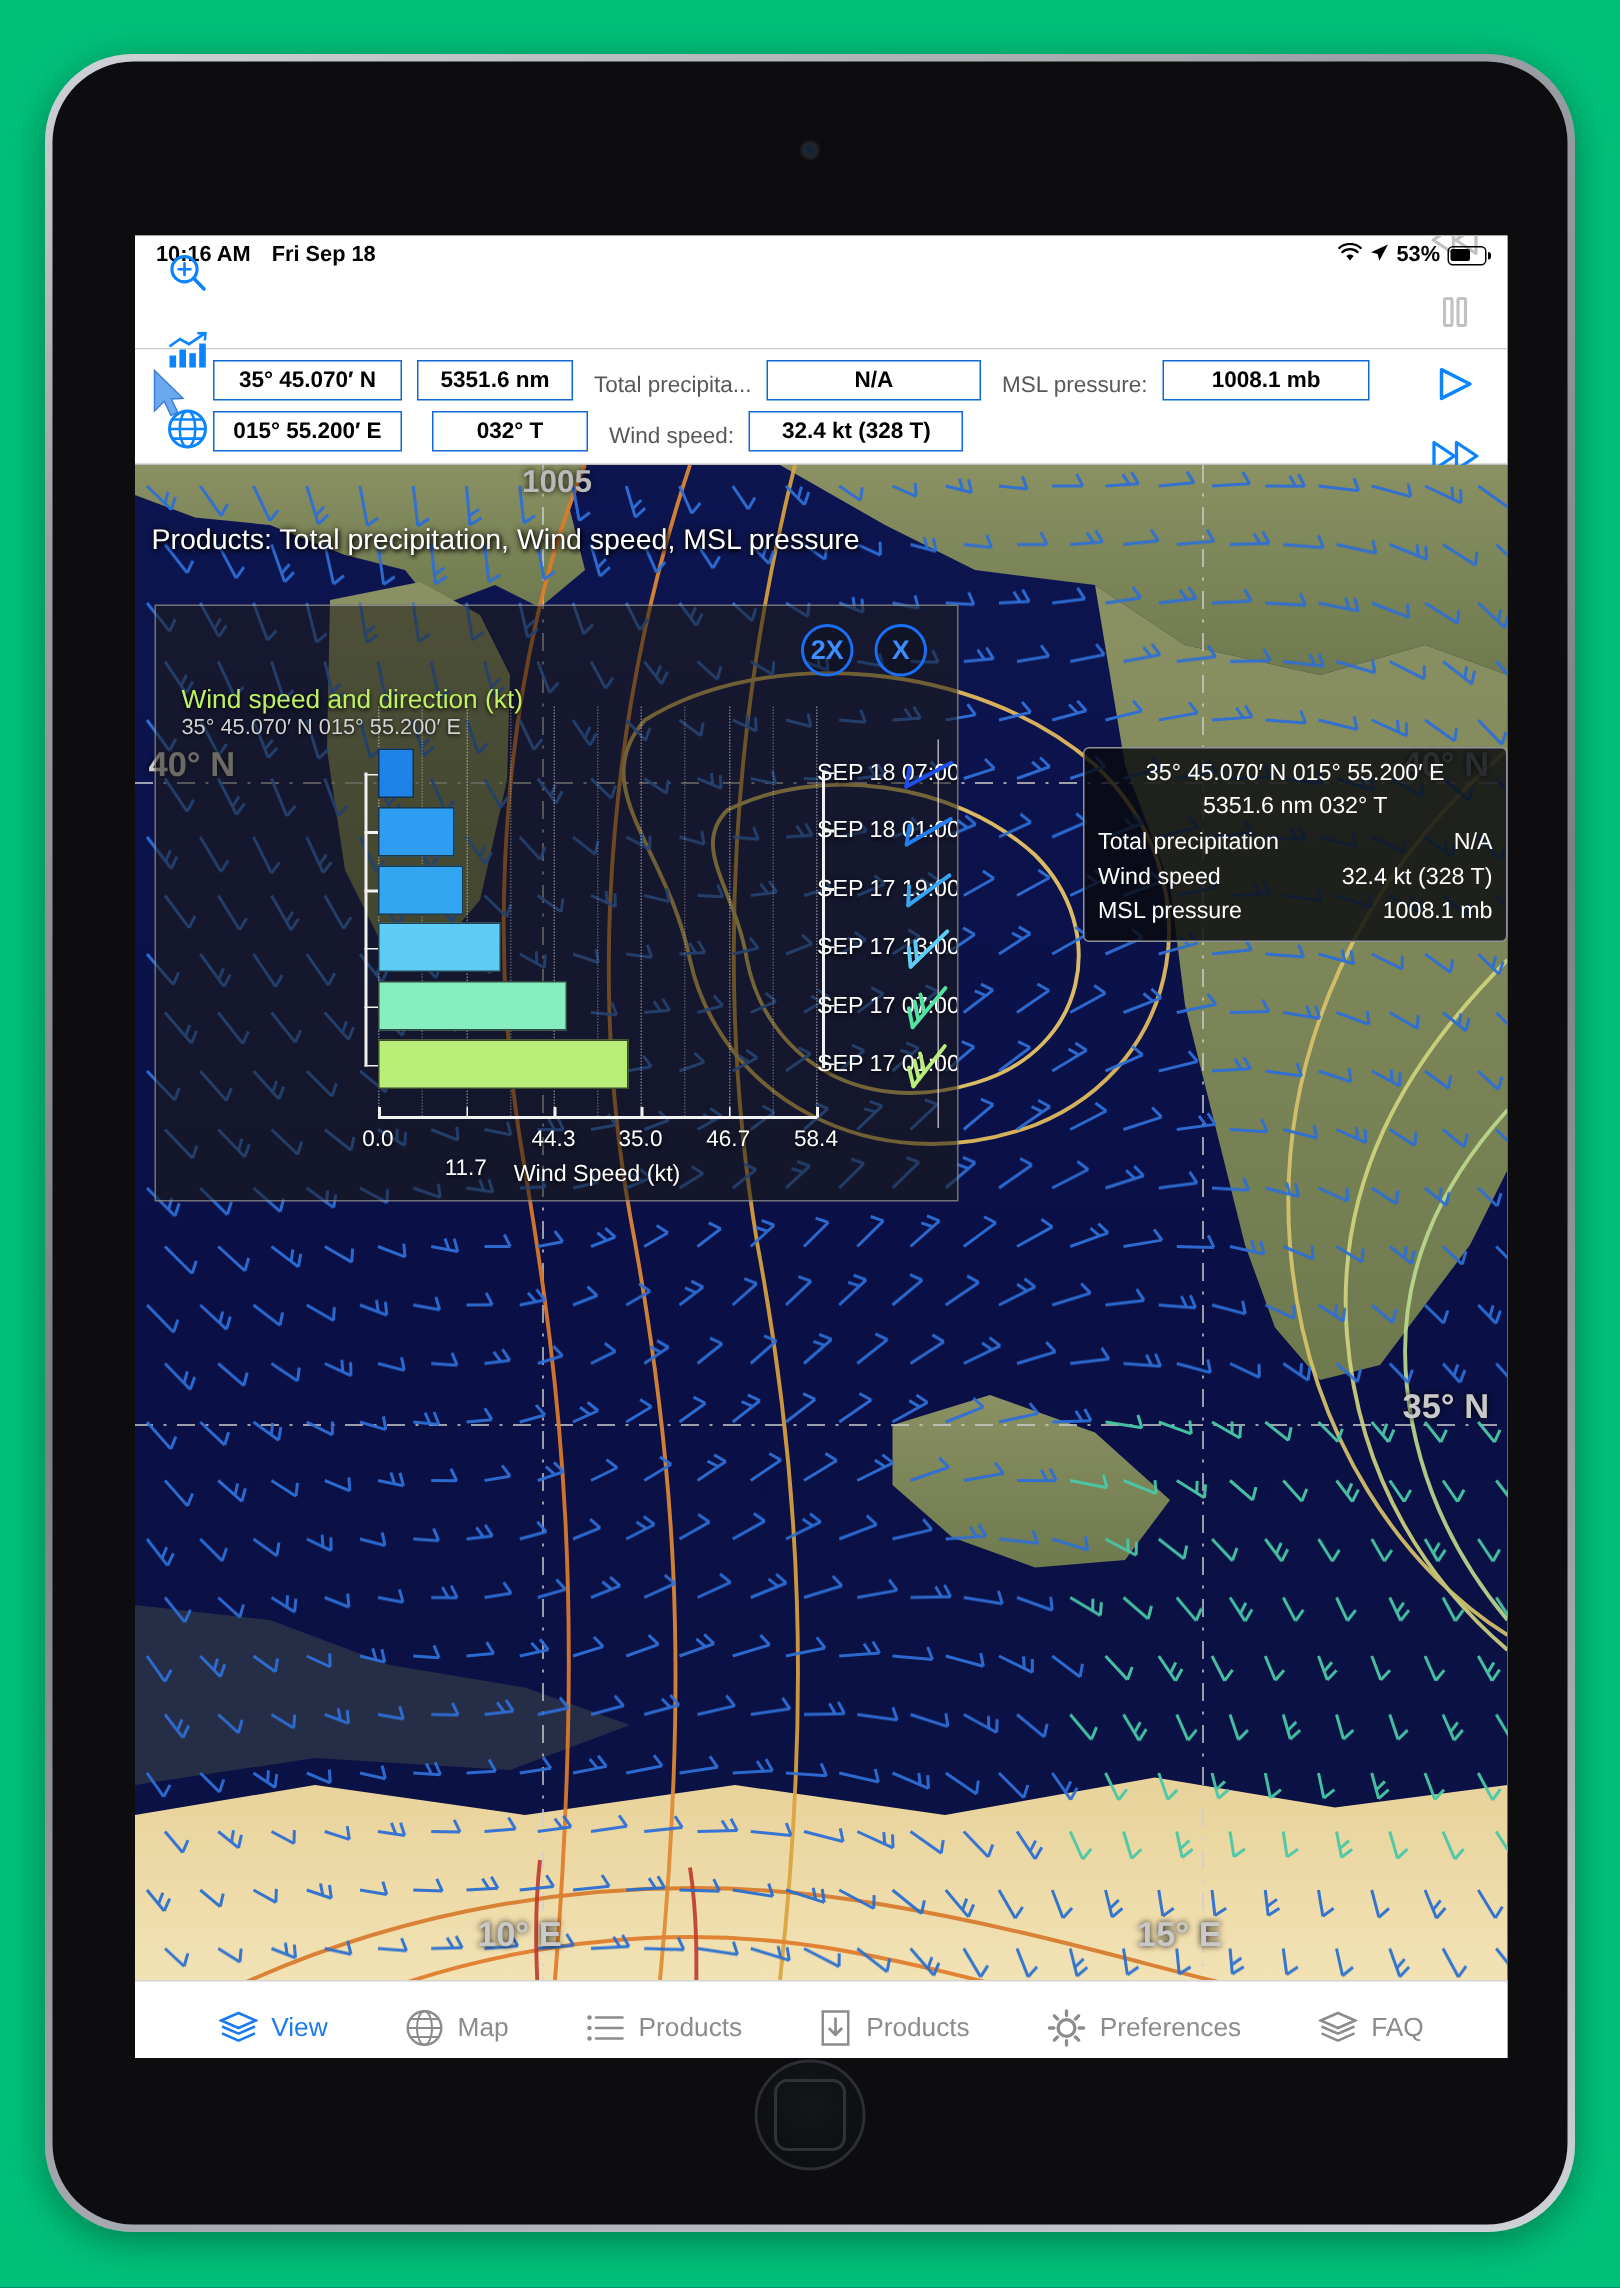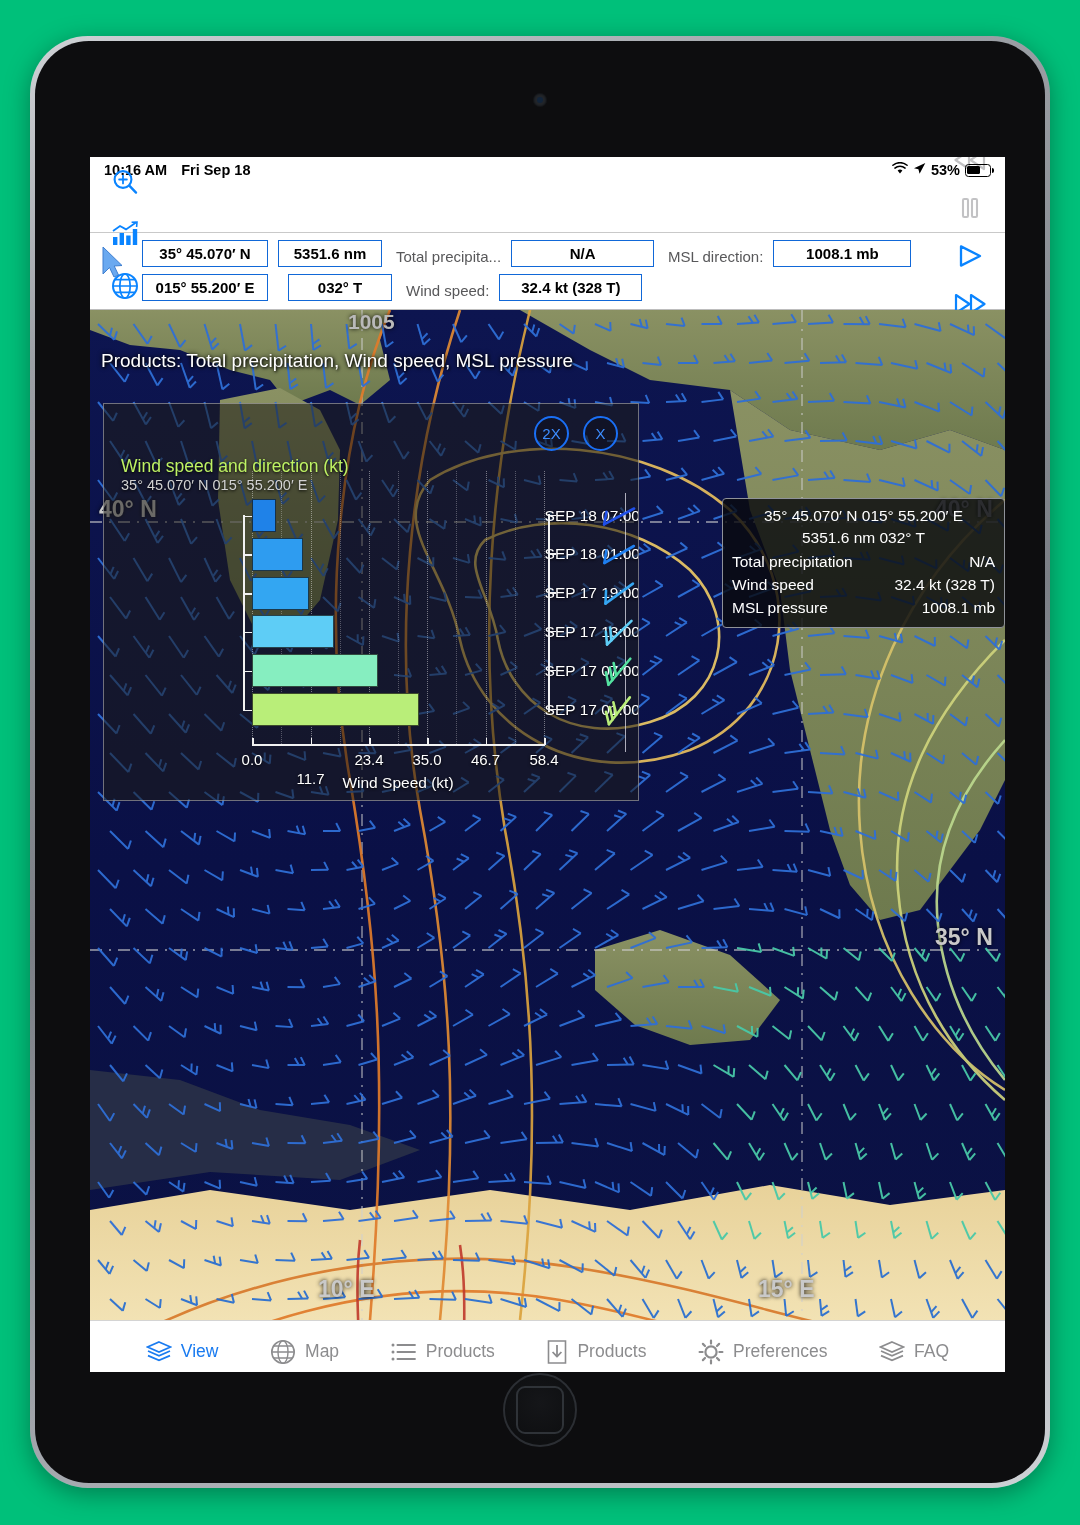--- a/index.html
+++ b/index.html
@@ -132,21 +132,21 @@
     width: 536px; height: 398px;
     background: rgba(30,28,22,.55);
     border: 1px solid rgba(190,190,190,.55);
     overflow: hidden;
   }
   #chartpanel .circbtn {
     position: absolute; top: 12px;
     width: 35px; height: 35px; border-radius: 50%;
     border: 2.2px solid #1a6ff5; color: #3d8dff;
     display: flex; align-items: center; justify-content: center;
-    font-size: 15px; font-weight: 400; cursor: pointer;
+    font-size: 18px; font-weight: 700; cursor: pointer;
     background: rgba(0,0,0,.18);
   }
   #btn-2x { right: 69px; }
   #btn-close { right: 20px; }
   .ch-title { position: absolute; left: 17px; top: 52px; color: #bef264; font-size: 17.5px;
               text-shadow: 0 1px 3px #000; white-space: nowrap; }
   .ch-sub { position: absolute; left: 17px; top: 73px; color: #d2d2d2; font-size: 14.5px;
             text-shadow: 0 1px 3px #000; white-space: nowrap; }
   .plot { position: absolute; left: 0; top: 0; width: 536px; height: 398px; }
   .ylabel { position: absolute; color: #fff; font-size: 15.5px; text-shadow: 0 1px 3px #000;
@@ -312,21 +312,21 @@
           <svg width="26" height="34" viewBox="0 0 26 34">
               <path d="M3 1 L3 28 L9.5 21.5 L14 31 L18.5 29 L14.2 20 L22 19.5 Z" fill="#6aa9f0" stroke="#3f7fd0" stroke-width="1"></path>
             </svg>
         </div>
         <div class="db-grid">
           <div class="db-row">
             <div class="fieldbox" style="min-width:126px">35° 45.070′ N</div>
             <div class="fieldbox" style="min-width:104px;margin-left:10px">5351.6 nm</div>
             <div class="lbl">Total precipita...</div>
             <div class="fieldbox" style="min-width:143px">N/A</div>
-            <div class="lbl">MSL direction:</div>
+            <div class="lbl">MSL pressure:</div>
             <div class="fieldbox" style="min-width:138px">1008.1 mb</div>
           </div>
           <div class="db-row">
             <div class="fieldbox" style="min-width:126px">015° 55.200′ E</div>
             <div class="fieldbox" style="min-width:104px;margin-left:20px">032° T</div>
             <div class="lbl">Wind speed:</div>
             <div class="fieldbox" style="min-width:143px">32.4 kt  (328 T)</div>
           </div>
         </div>
       </div>
@@ -3387,21 +3387,21 @@
               <div class="bar" style="left:148px;top:289.0px;width:167.0px;height:33px;background:#b9ee79"></div>
               <div class="ylabel" style="top:305.5px;width:136px;text-align:right">SEP 17  01:00</div>
               <div style="position:absolute;left:139px;top:305.5px;width:9px;height:1.6px;background:#f2f2f2"></div>
               <div style="position:absolute;left:139px;top:110.5px;width:1.8px;height:196px;background:#f2f2f2"></div>
               <div style="position:absolute;left:148px;top:340px;width:293px;height:1.8px;background:#f2f2f2"></div>
               <div style="position:absolute;left:148.0px;top:334px;width:1.8px;height:7px;background:#f2f2f2"></div>
               <div class="xtick" style="left:148.0px;top:347px">0.0</div>
               <div style="position:absolute;left:206.5px;top:334px;width:1.8px;height:7px;background:#f2f2f2"></div>
               <div class="xtick" style="left:206.5px;top:366px">11.7</div>
               <div style="position:absolute;left:265.0px;top:334px;width:1.8px;height:7px;background:#f2f2f2"></div>
-              <div class="xtick" style="left:265.0px;top:347px">23.4</div>
+              <div class="xtick" style="left:265.0px;top:347px">44.3</div>
               <div style="position:absolute;left:323.0px;top:334px;width:1.8px;height:7px;background:#f2f2f2"></div>
               <div class="xtick" style="left:323.0px;top:347px">35.0</div>
               <div style="position:absolute;left:381.5px;top:334px;width:1.8px;height:7px;background:#f2f2f2"></div>
               <div class="xtick" style="left:381.5px;top:347px">46.7</div>
               <div style="position:absolute;left:440.0px;top:334px;width:1.8px;height:7px;background:#f2f2f2"></div>
               <div class="xtick" style="left:440.0px;top:347px">58.4</div>
               <div class="xaxis-title" style="top:370px;left:294px;transform:translateX(-50%)">Wind Speed  (kt)</div>
               <div style="position:absolute;left:521px;top:89px;width:1.4px;height:259px;background:rgba(225,225,235,.75)"></div>
               <div style="position:absolute;left:444px;top:109.5px;width:1.8px;height:198px;background:#f2f2f2"></div>
               <div style="position:absolute;left:444px;top:110.5px;width:8px;height:1.6px;background:#f2f2f2"></div>

